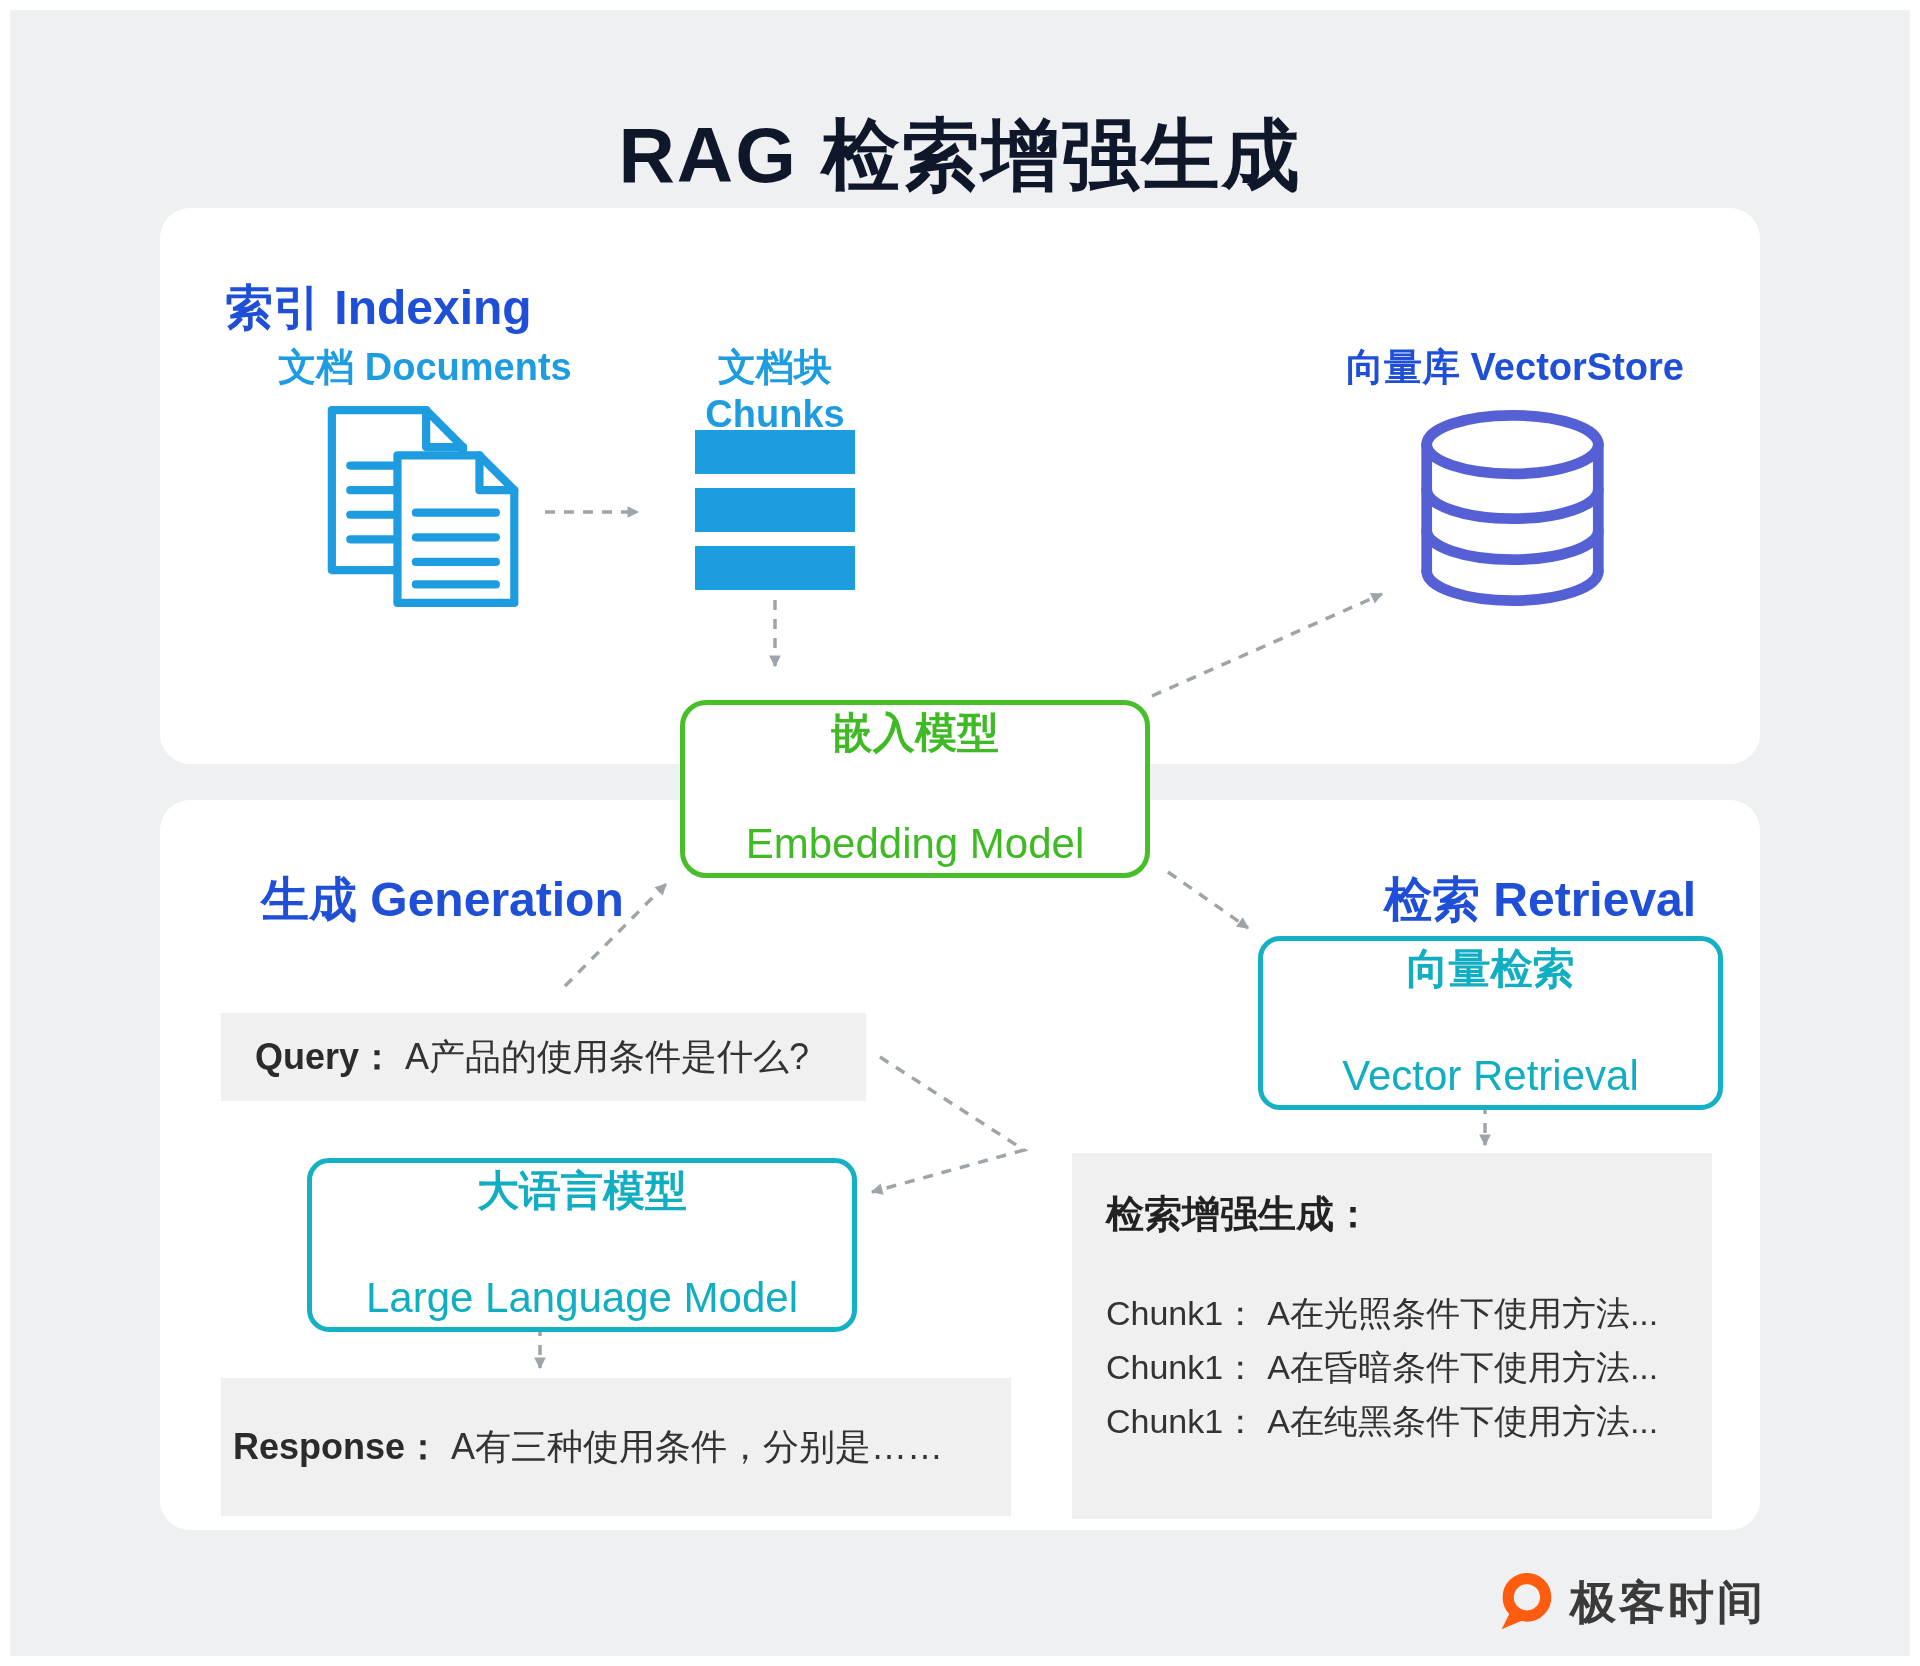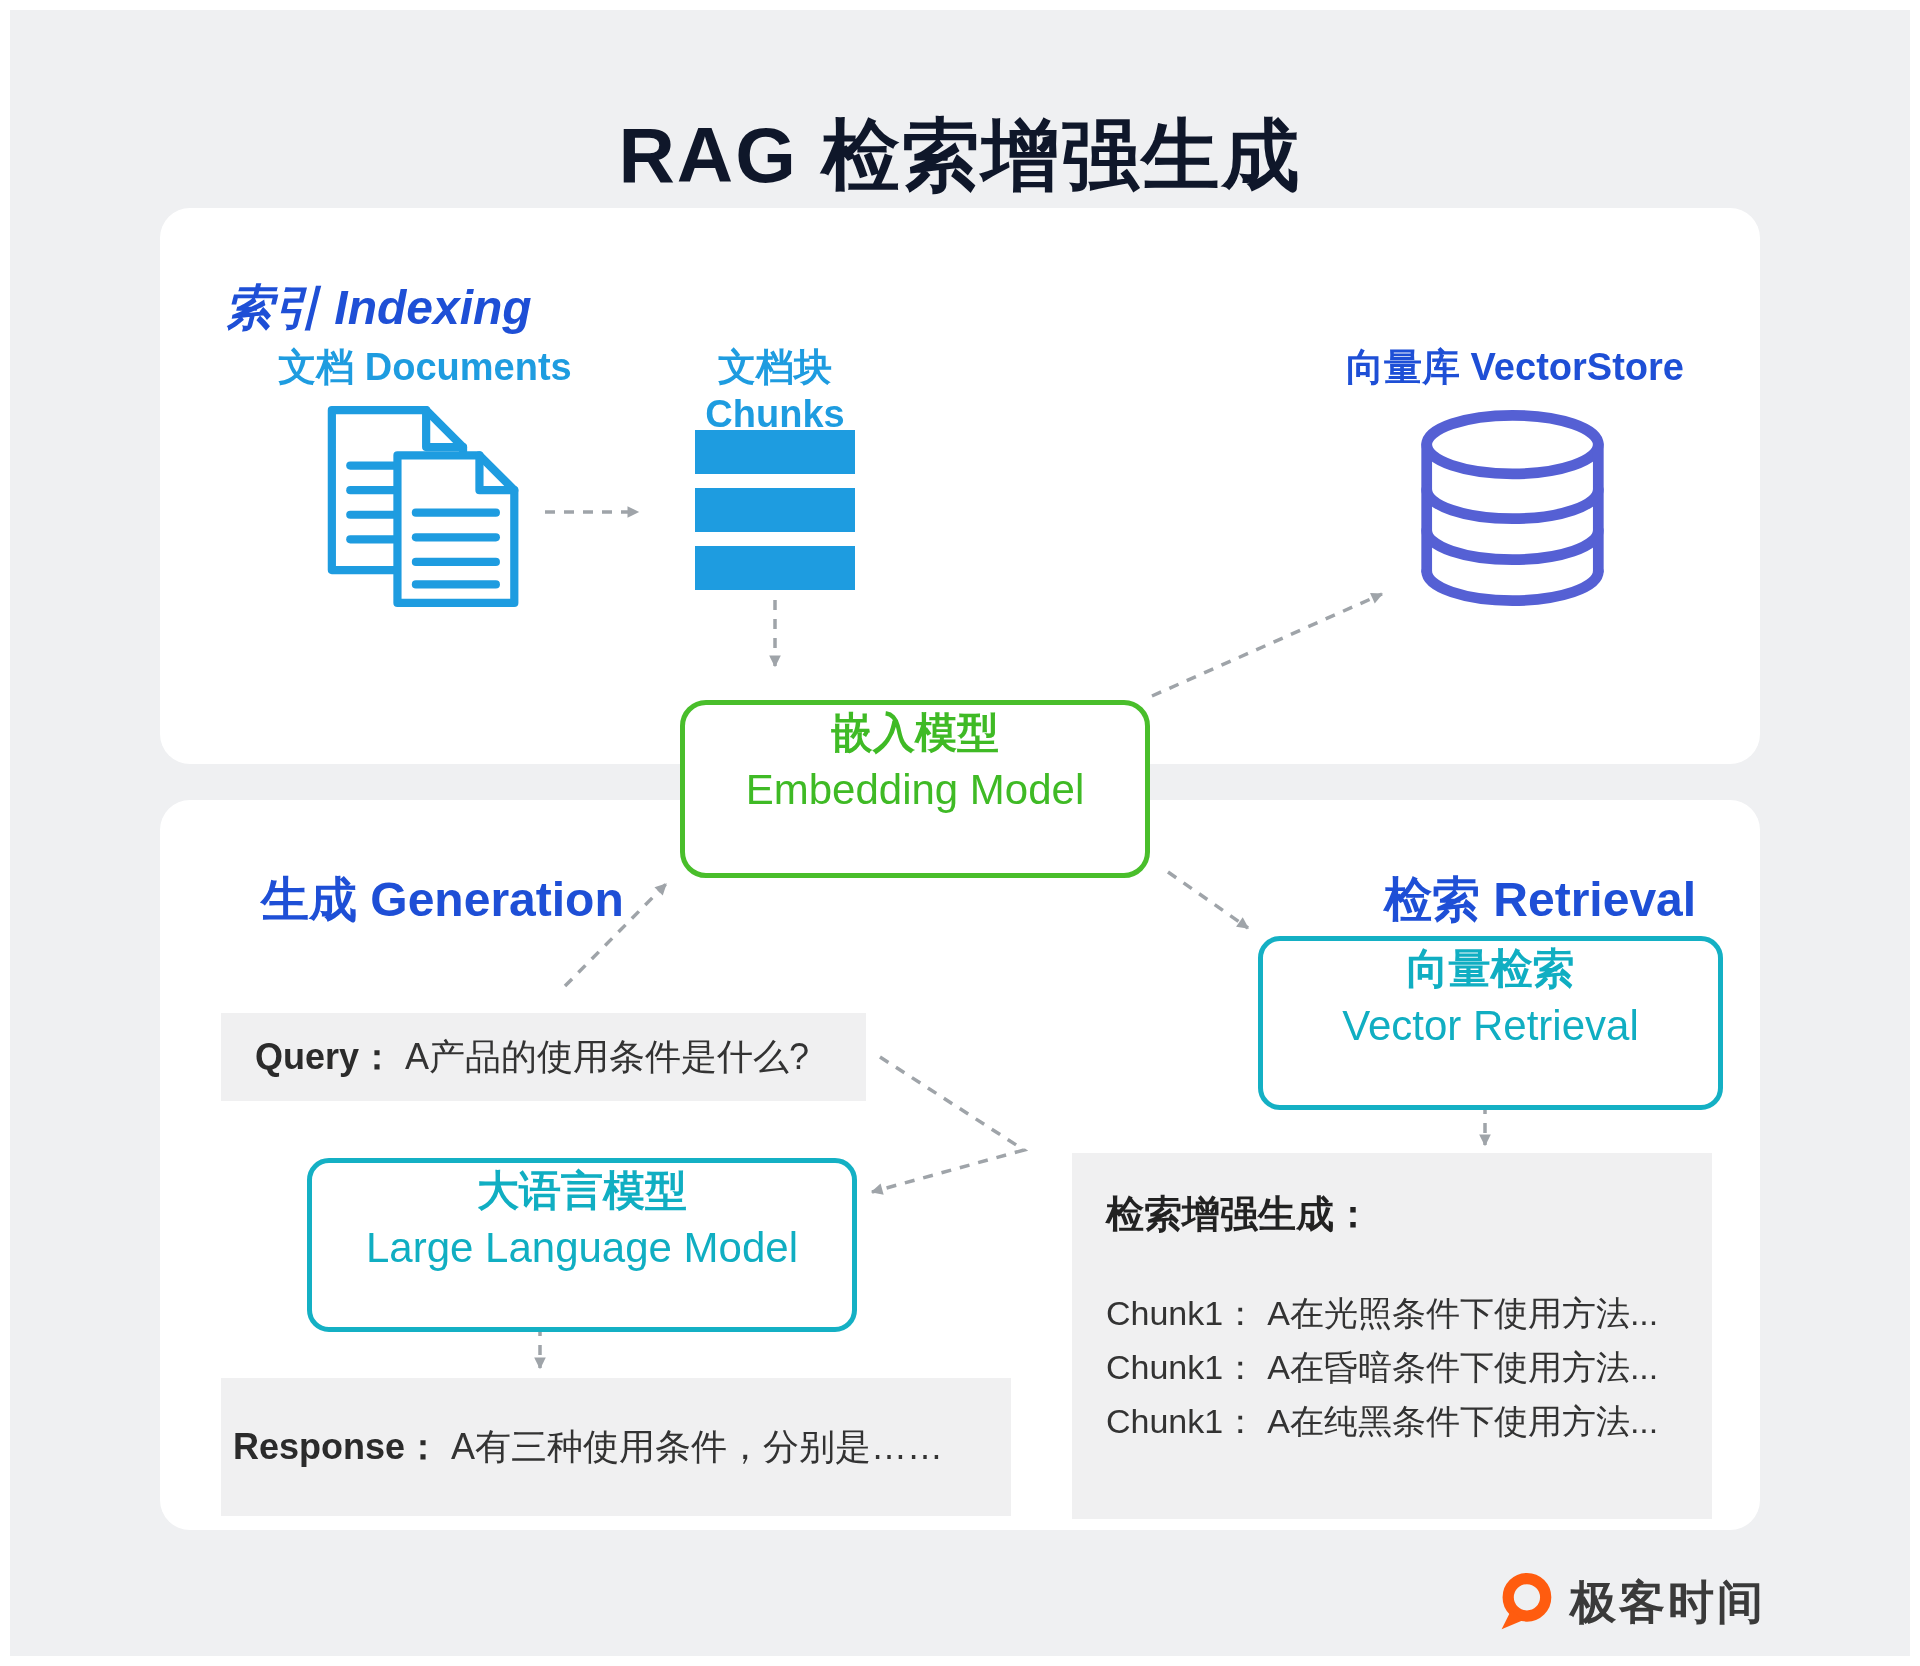--- a/index.html
+++ b/index.html
@@ -14,38 +14,38 @@
   .title {
     position:absolute; left:0; right:0; top:42px; text-align:center;
     font-size:78px; font-weight:700; color:#0f172a; letter-spacing:2px;
   }
 
   .panel { position:absolute; background:#ffffff; border-radius:30px; z-index:0; }
   .panel-indexing { left:150px; top:198px; width:1600px; height:556px; }
   .panel-bottom   { left:150px; top:790px; width:1600px; height:730px; }
 
   .section-heading { position:absolute; font-size:48px; font-weight:700; color:#1E4FD6; z-index:2; }
-  .h-indexing  { left:215px; top:226px;font-style:italic; }
+  .h-indexing  { left:215px; top:226px; }
   .h-generation{ left:215px; top:818px;margin-left:36px; }
   .h-retrieval { left:1374px; top:818px; }
 
   .icon-label { position:absolute; top:332px; font-size:38px; font-weight:700; color:#1E9CE0; text-align:center; z-index:2; }
   .lbl-docs   { left:265px;  width:300px; }
   .lbl-chunks { left:635px;  width:260px; }
   .lbl-vs     { left:1335px; width:340px; color:#1E4FD6; }
 
   .icon-docs   { left:305px;  top:392px; z-index:2; }
   .icon-chunks { left:685px;  top:420px; z-index:2; }
   .icon-db     { left:1405px; top:395px; z-index:2; }
 
   .arrows { position:absolute; inset:0; width:100%; height:100%; z-index:1; pointer-events:none; }
 
   .node-box {
     position:absolute; background:#ffffff; z-index:3;
-    display:flex; flex-direction:column; align-items:center; justify-content:flex-start;
+    display:flex; flex-direction:column; align-items:center; justify-content:space-between;
     text-align:center; line-height:1.35;
   }
   .embedding-box {
     left:670px; top:690px; width:460px; height:168px;
     border:5px solid #49BE2B; border-radius:26px; z-index:5;
   }
   .embedding-box .zh { font-size:42px; font-weight:700; color:#3FBA25; }
   .embedding-box .en { font-size:42px; color:#3FBA25; }
 
   .teal-box { border:5px solid #14B0C4; border-radius:22px; }

